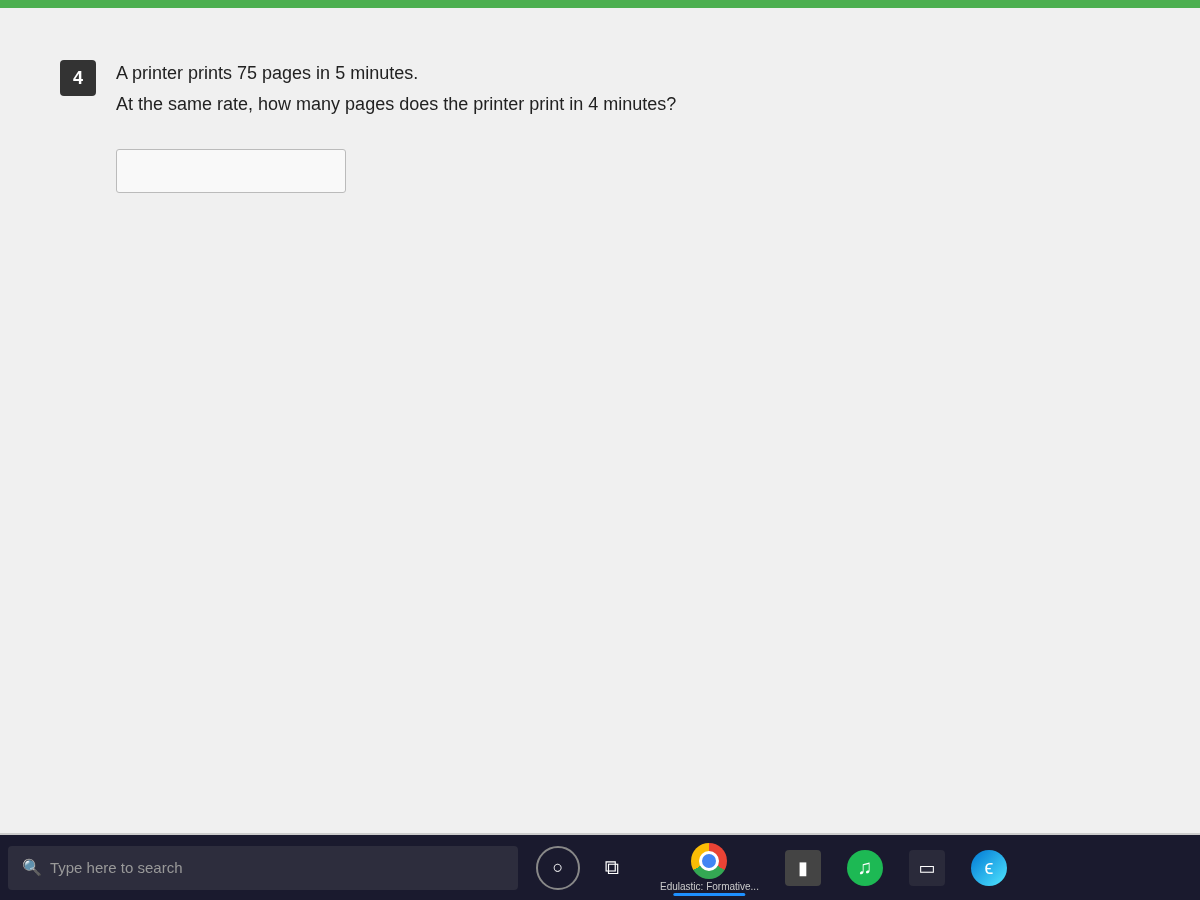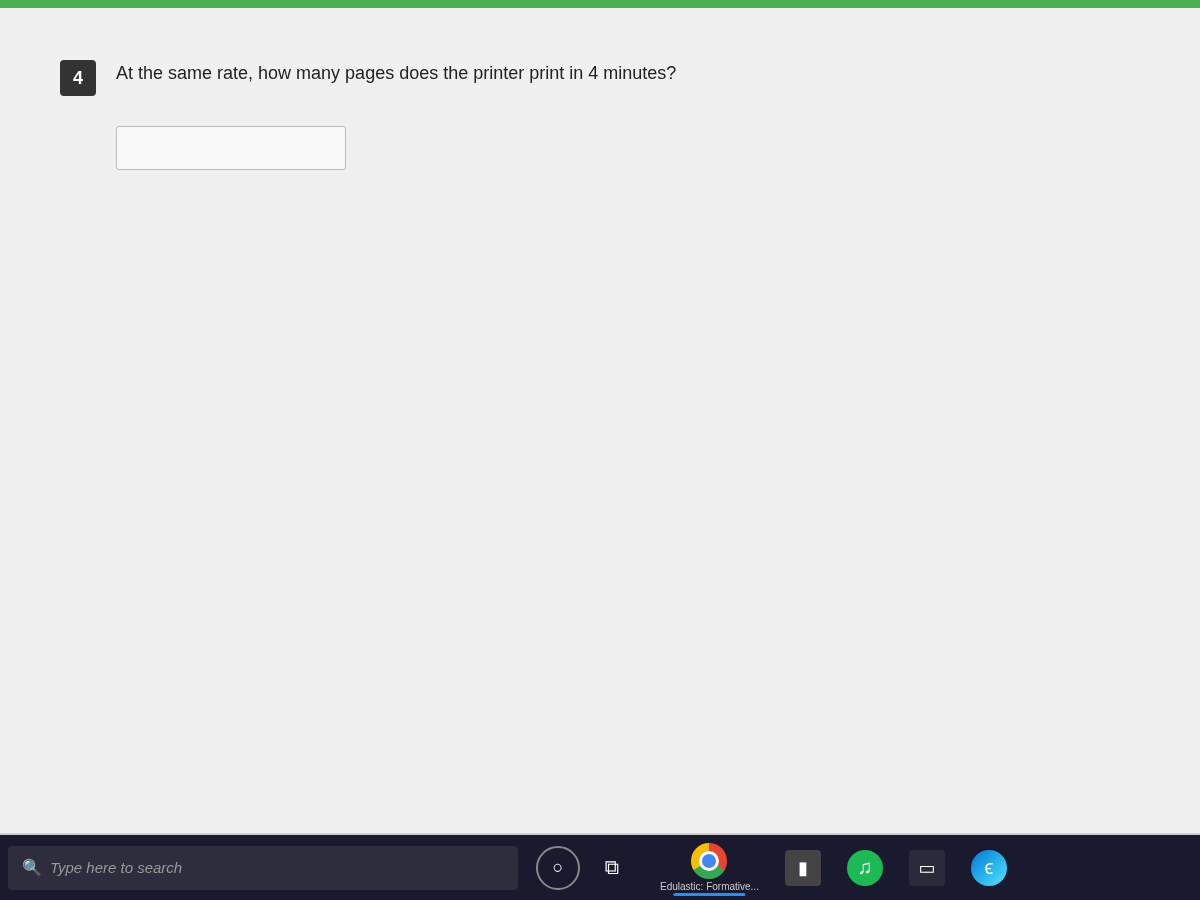--- a/index.html
+++ b/index.html
@@ -117,21 +117,20 @@
       font-size: 16px;
     }
 
     .search-bar input {
       background: transparent;
       border: none;
       outline: none;
       color: #ddd;
       font-size: 15px;
       width: 100%;
-      font-style: italic;
     }
 
     .search-bar input::placeholder {
       color: #999;
     }
 
     .taskbar-center {
       display: flex;
       align-items: center;
       gap: 10px;
@@ -263,20 +262,21 @@
   </style>
 </head>
 <body>
 
 <div class="top-bar"></div>
 
 <div class="main-content">
   <div class="question-container">
     <div class="question-number">4</div>
     <div class="question-text">
+      <div>A printer prints 75 pages in 5 minutes.</div>
       <div>At the same rate, how many pages does the printer print in 4 minutes?</div>
     </div>
   </div>
   <div class="answer-input">
     <input type="text" placeholder="" style="">
   </div>
 </div>
 
 <div class="separator"></div>
 

